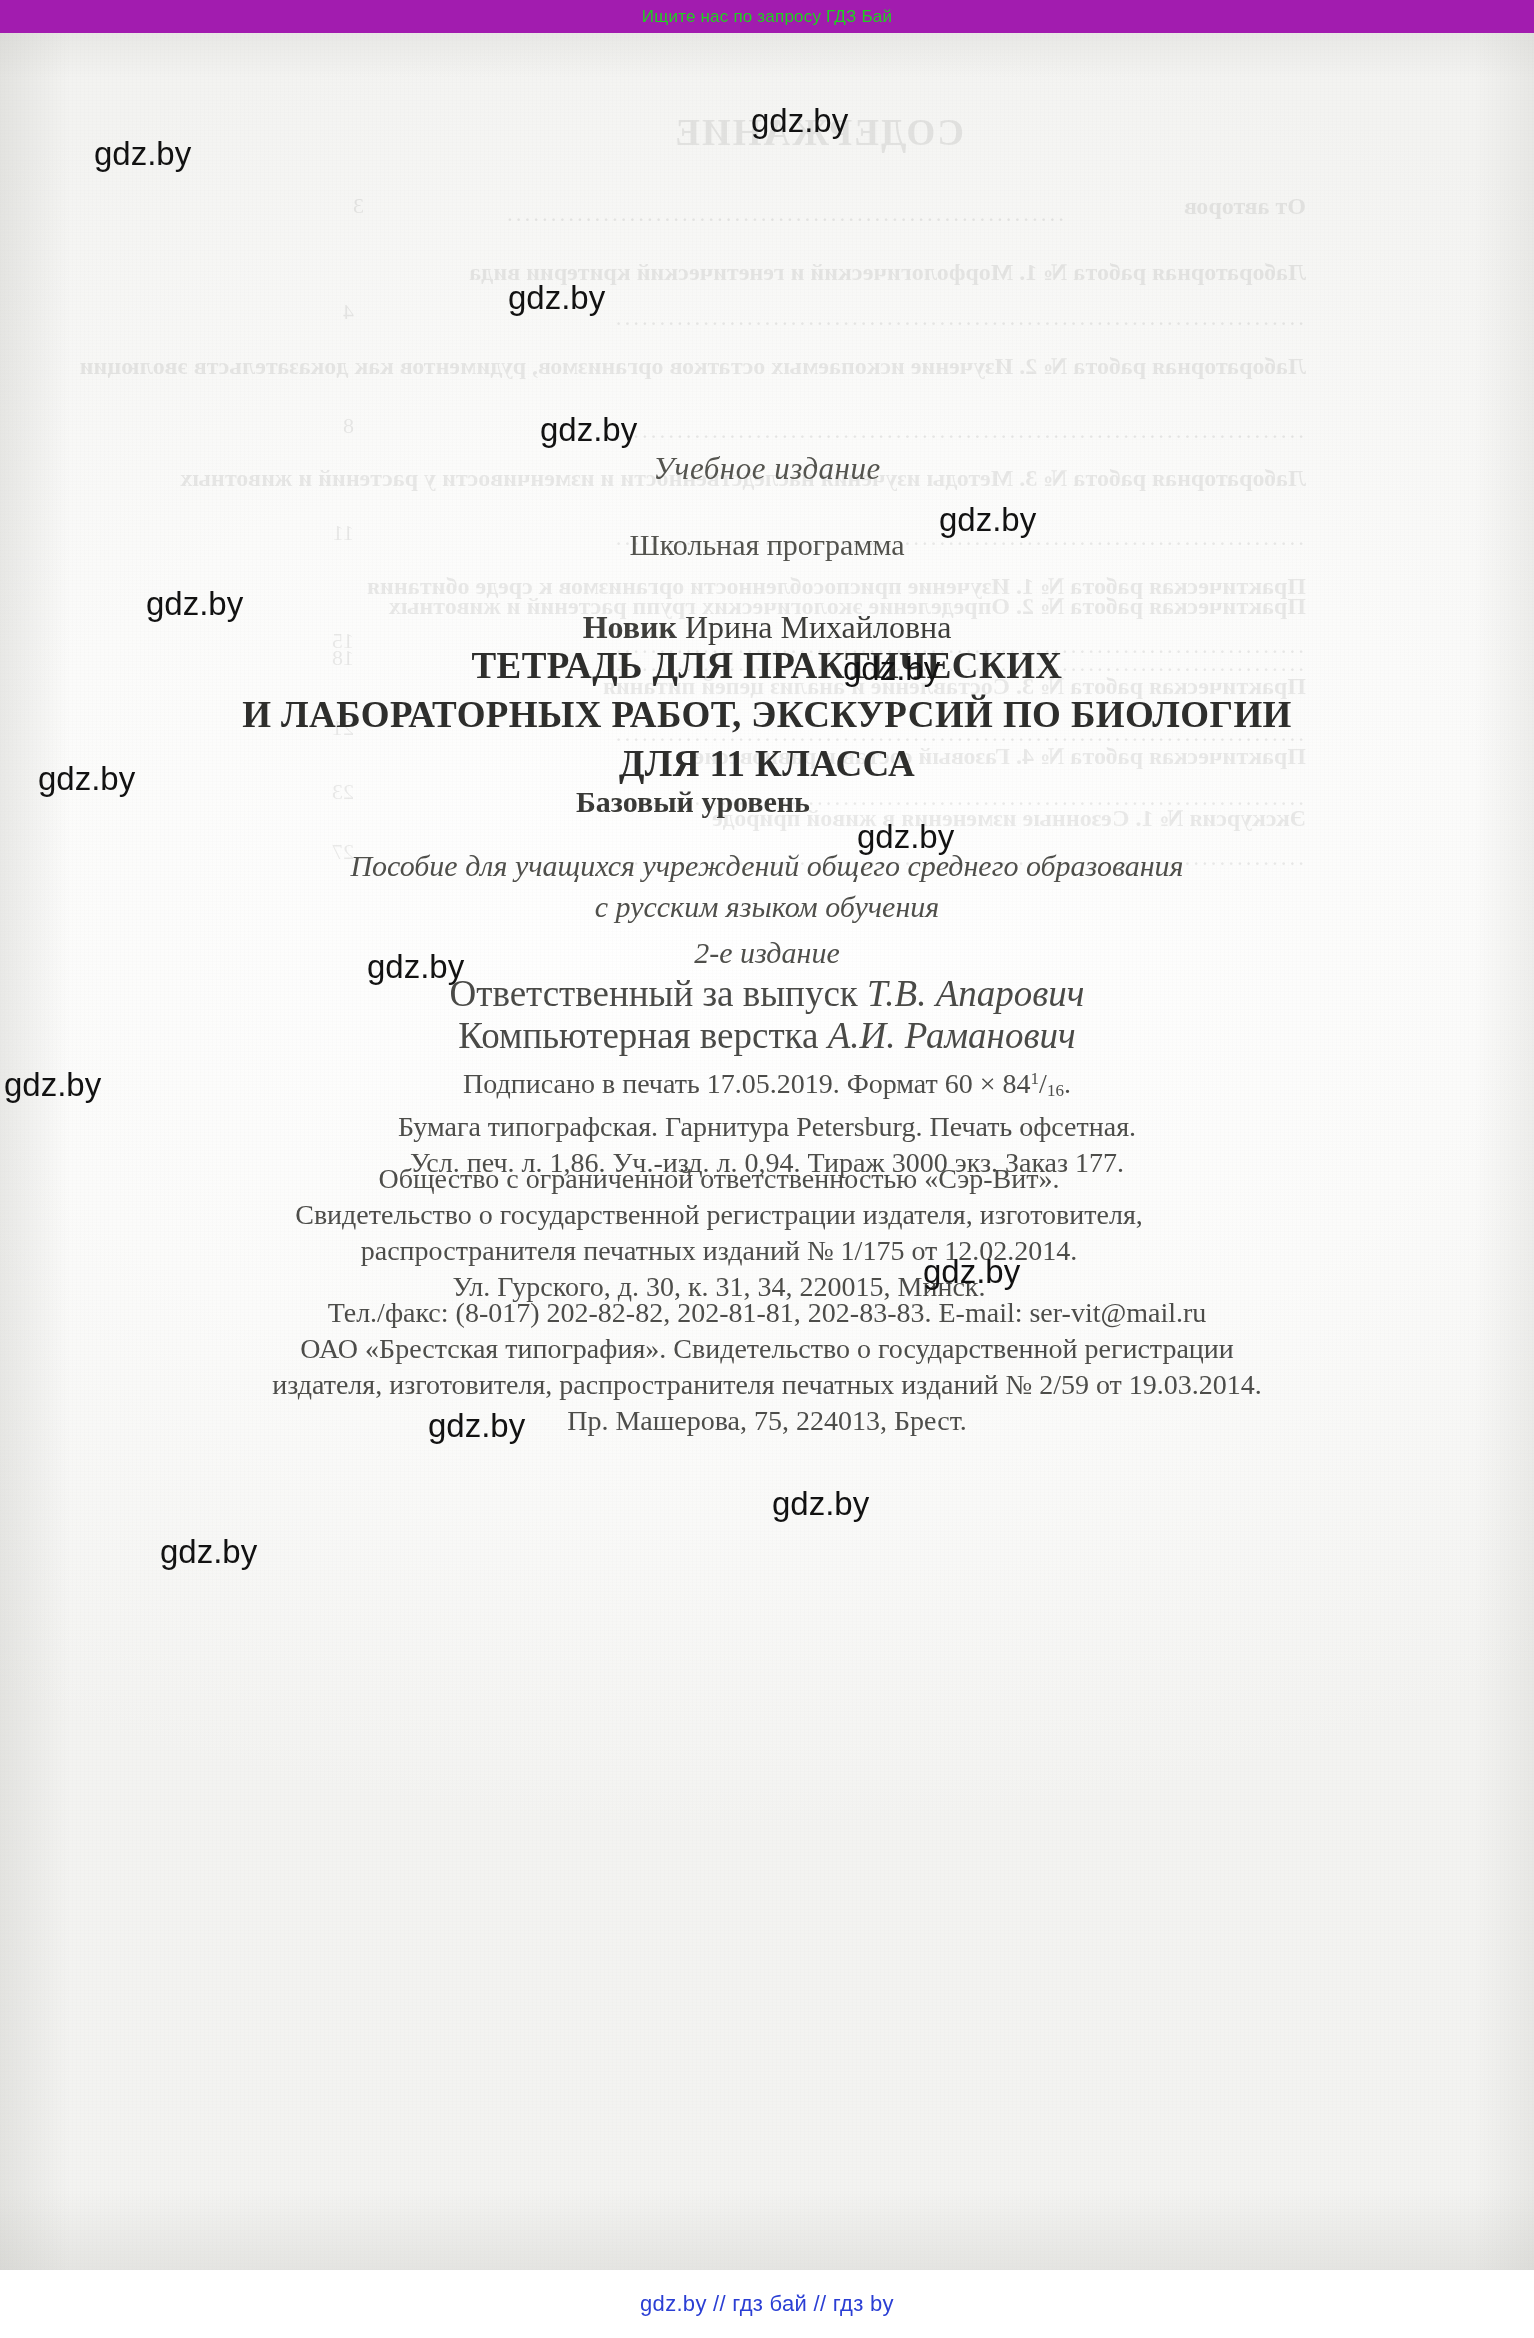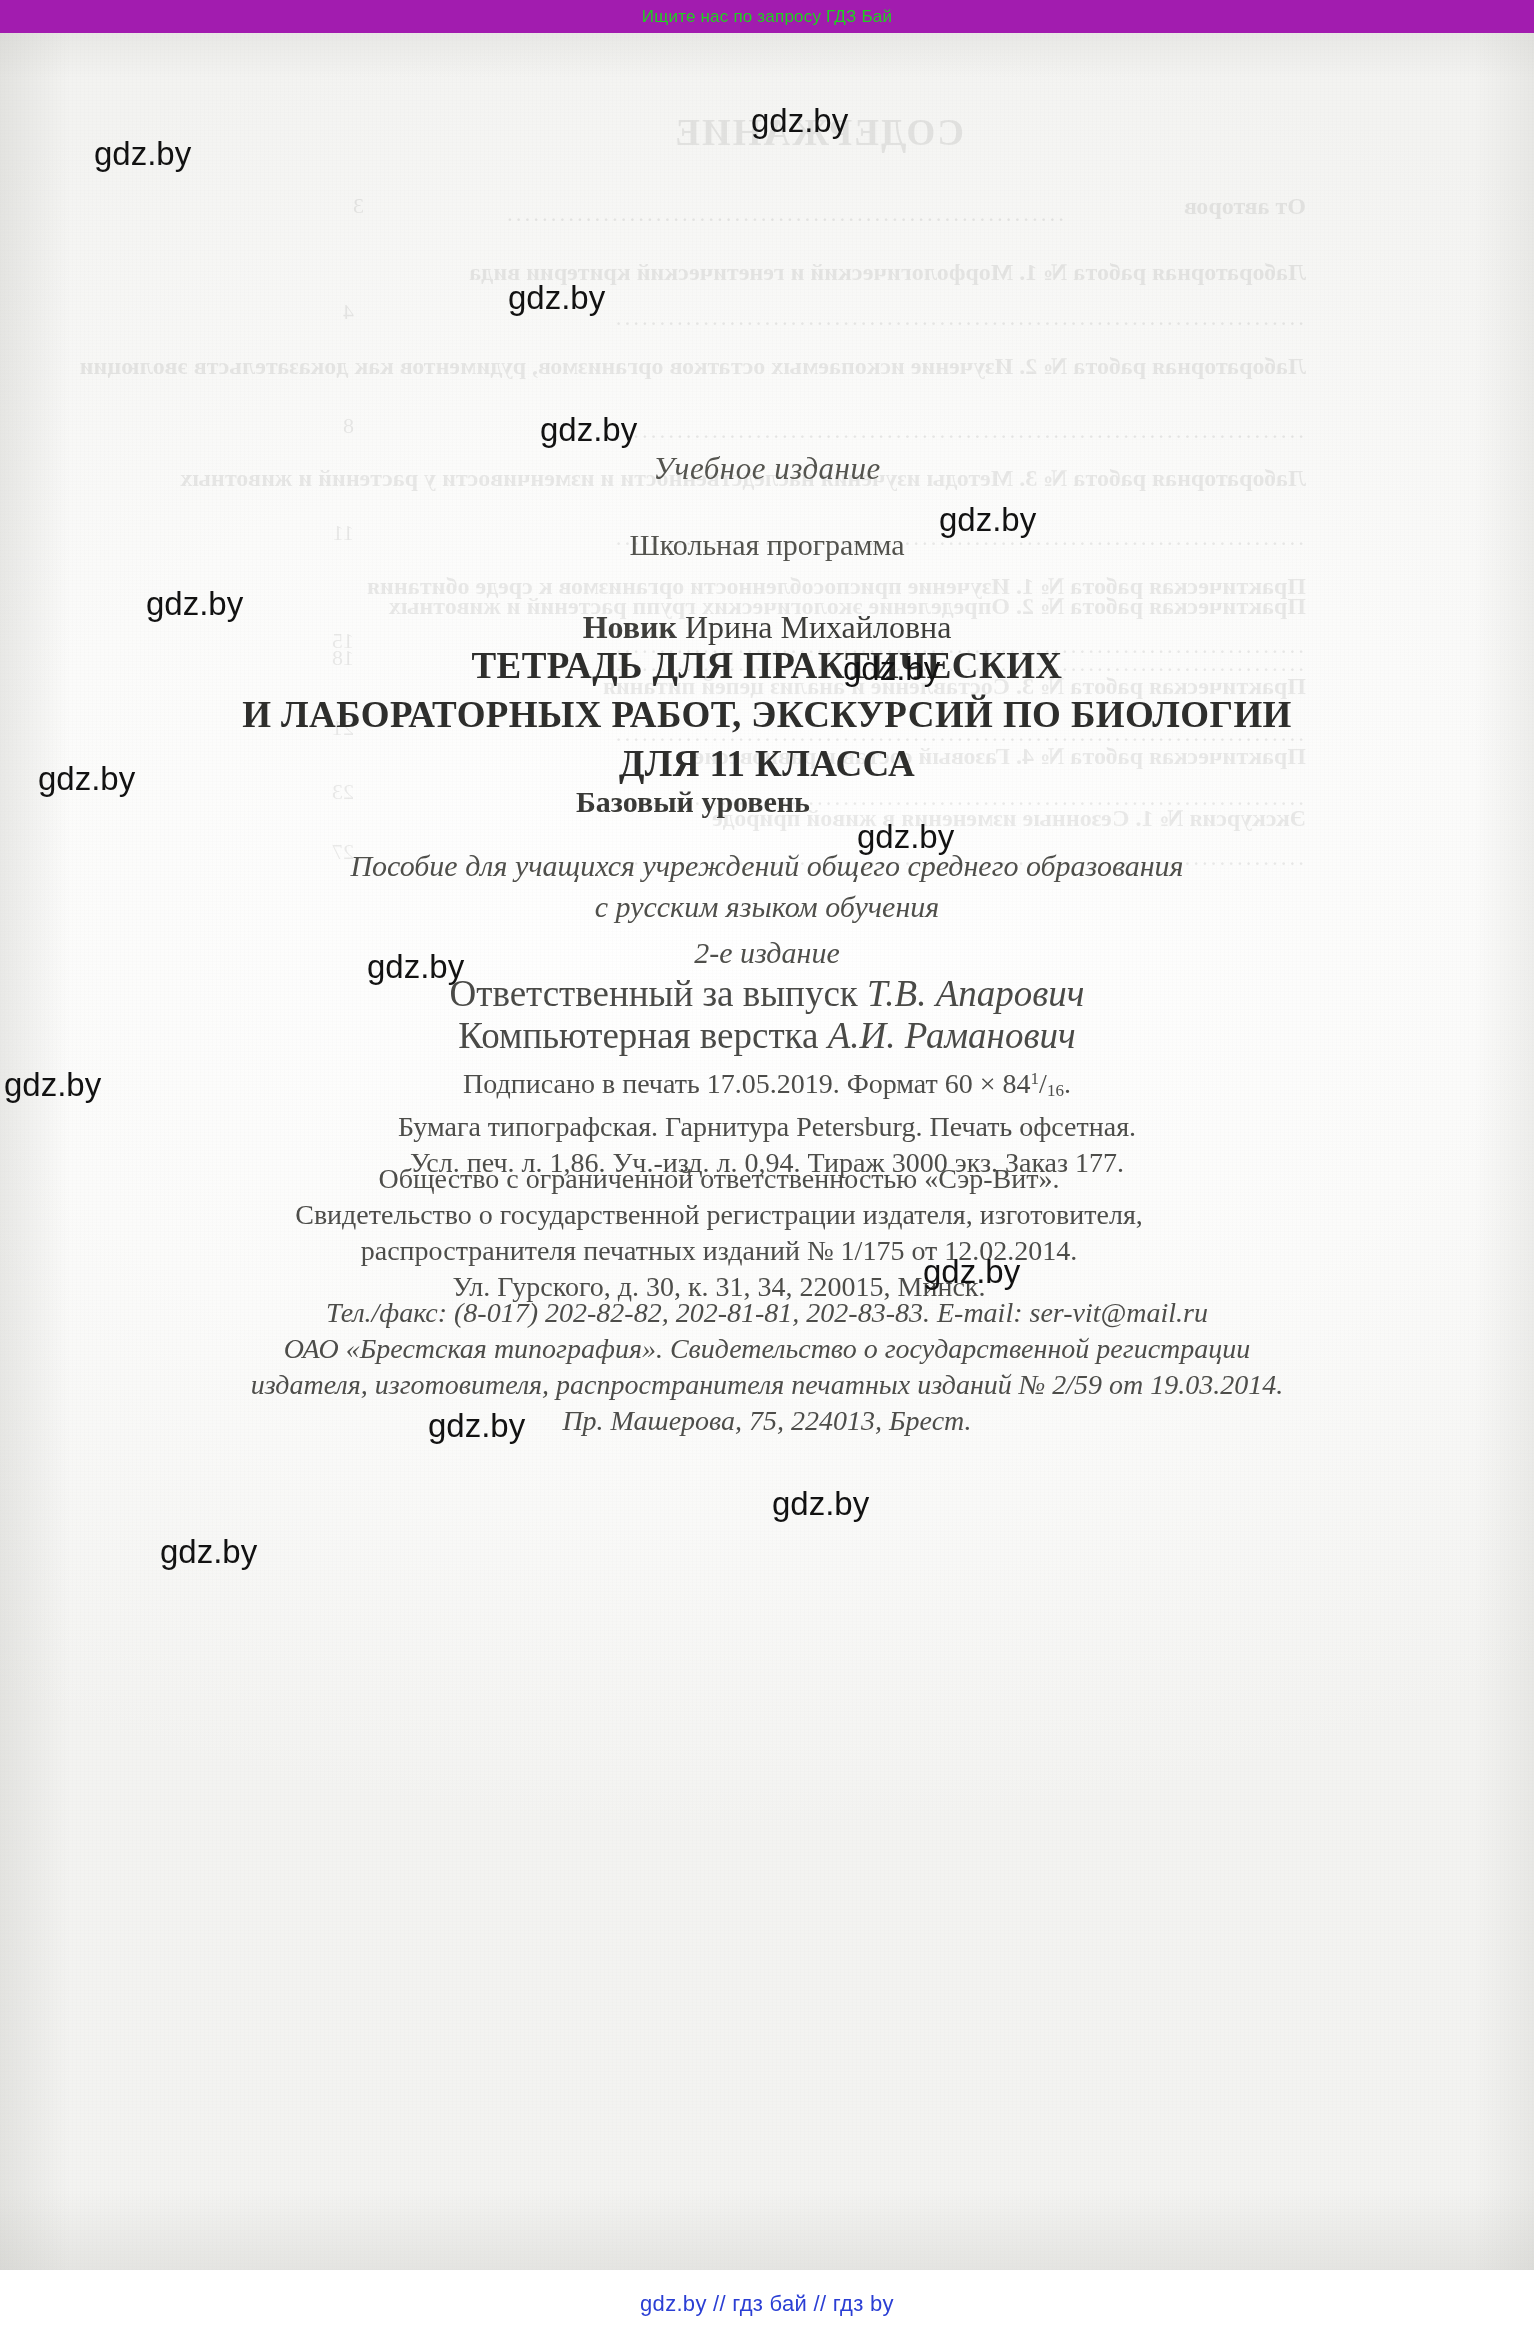--- a/index.html
+++ b/index.html
@@ -194,21 +194,20 @@
     font-size: 28px;
     line-height: 36px;
     color: #4d4d4a;
   }
   .contact {
     position: absolute;
     top: 1262px; left: 0; width: 1534px;
     font-size: 28px;
     line-height: 36px;
     color: #4d4d4a;
-    font-style: italic;
   }
 
   
   .wm {
     position: absolute;
     font-family: "Liberation Sans", "DejaVu Sans", sans-serif;
     font-size: 33px;
     color: #121212;
     z-index: 40;
     white-space: nowrap;

